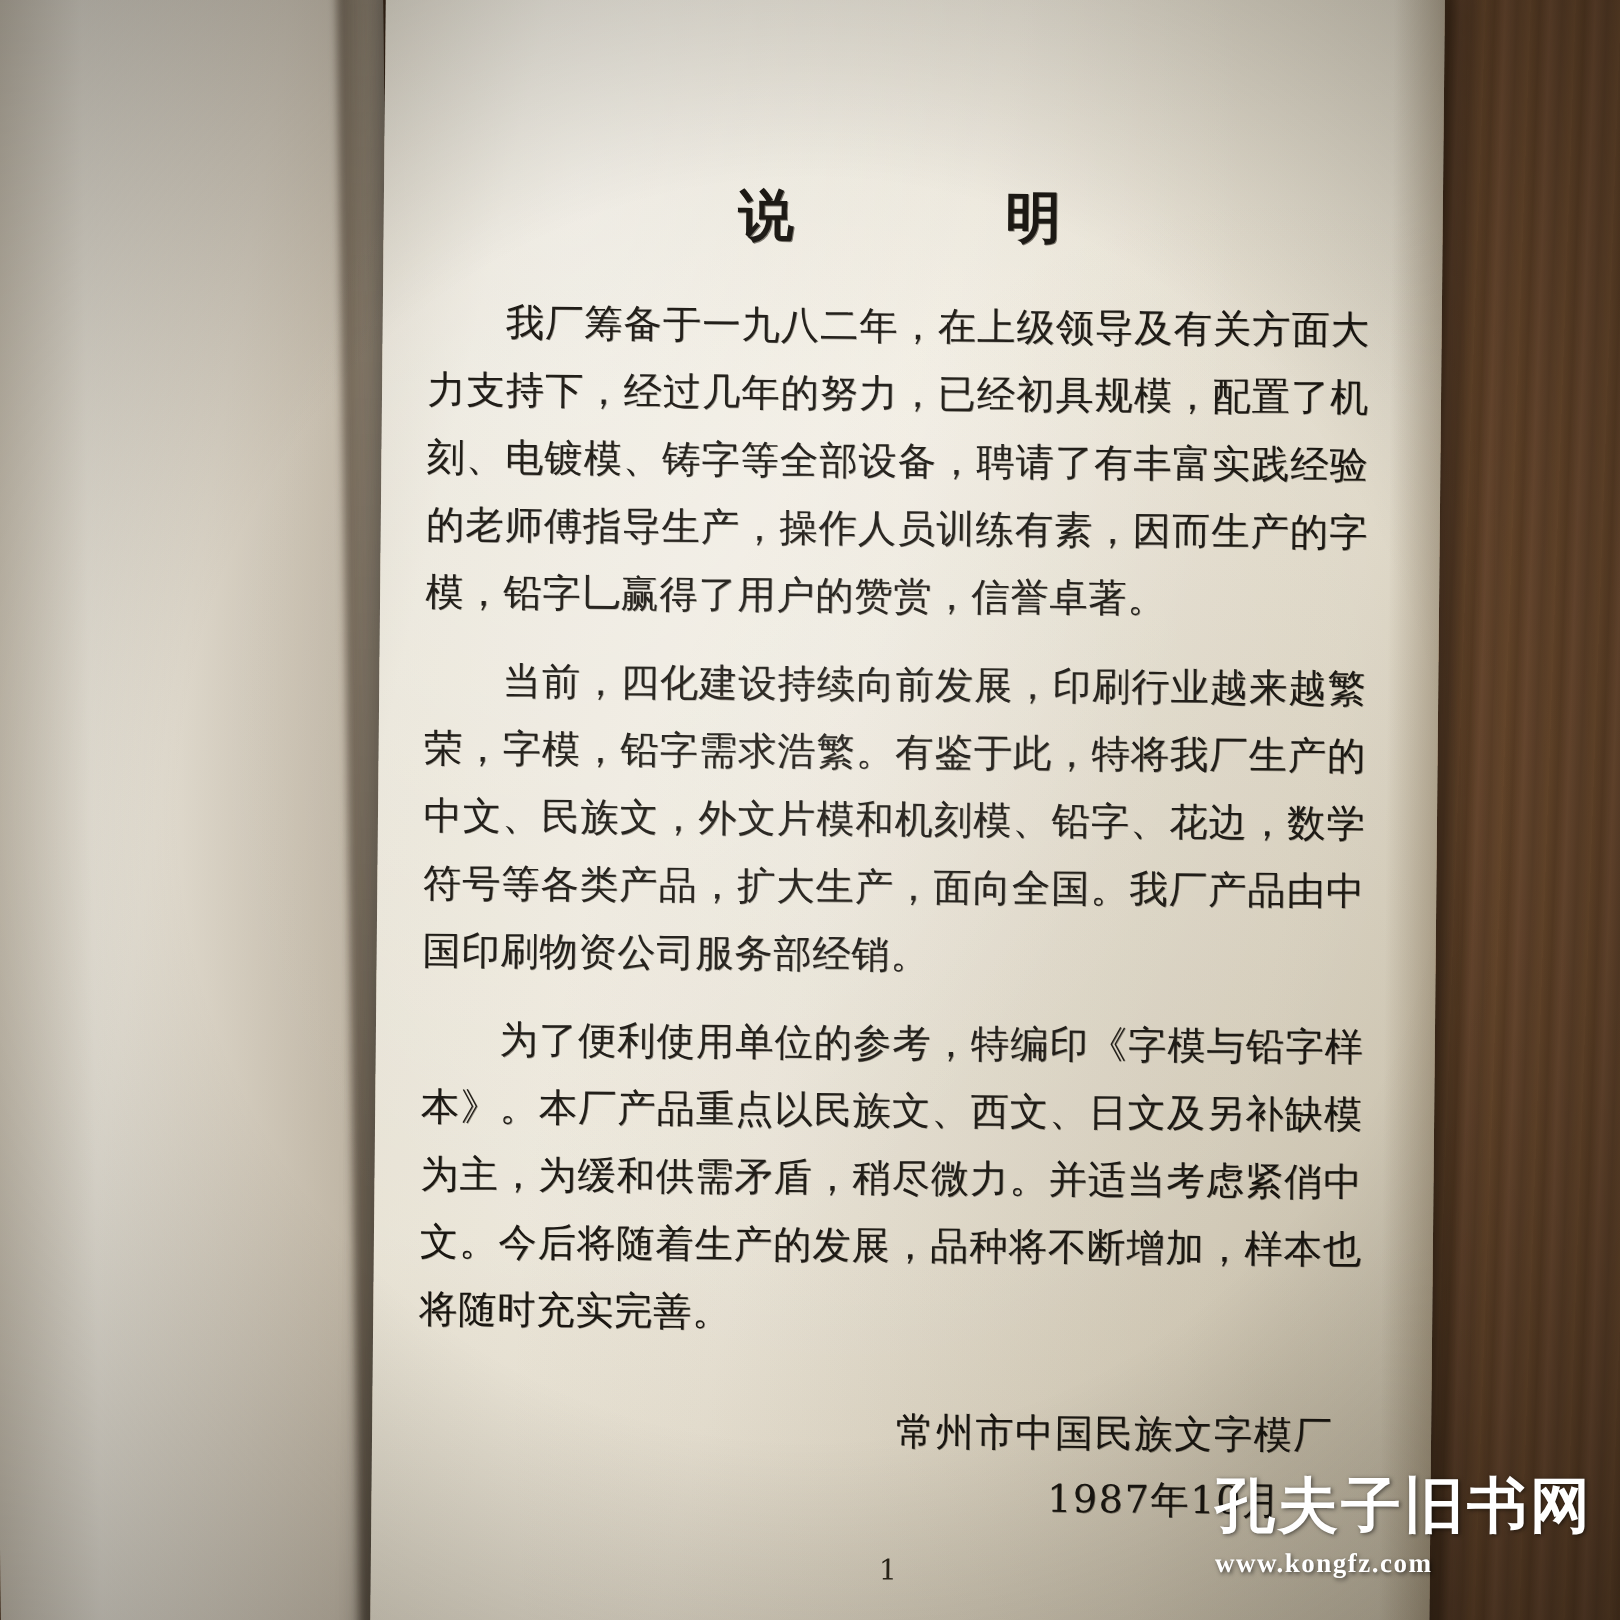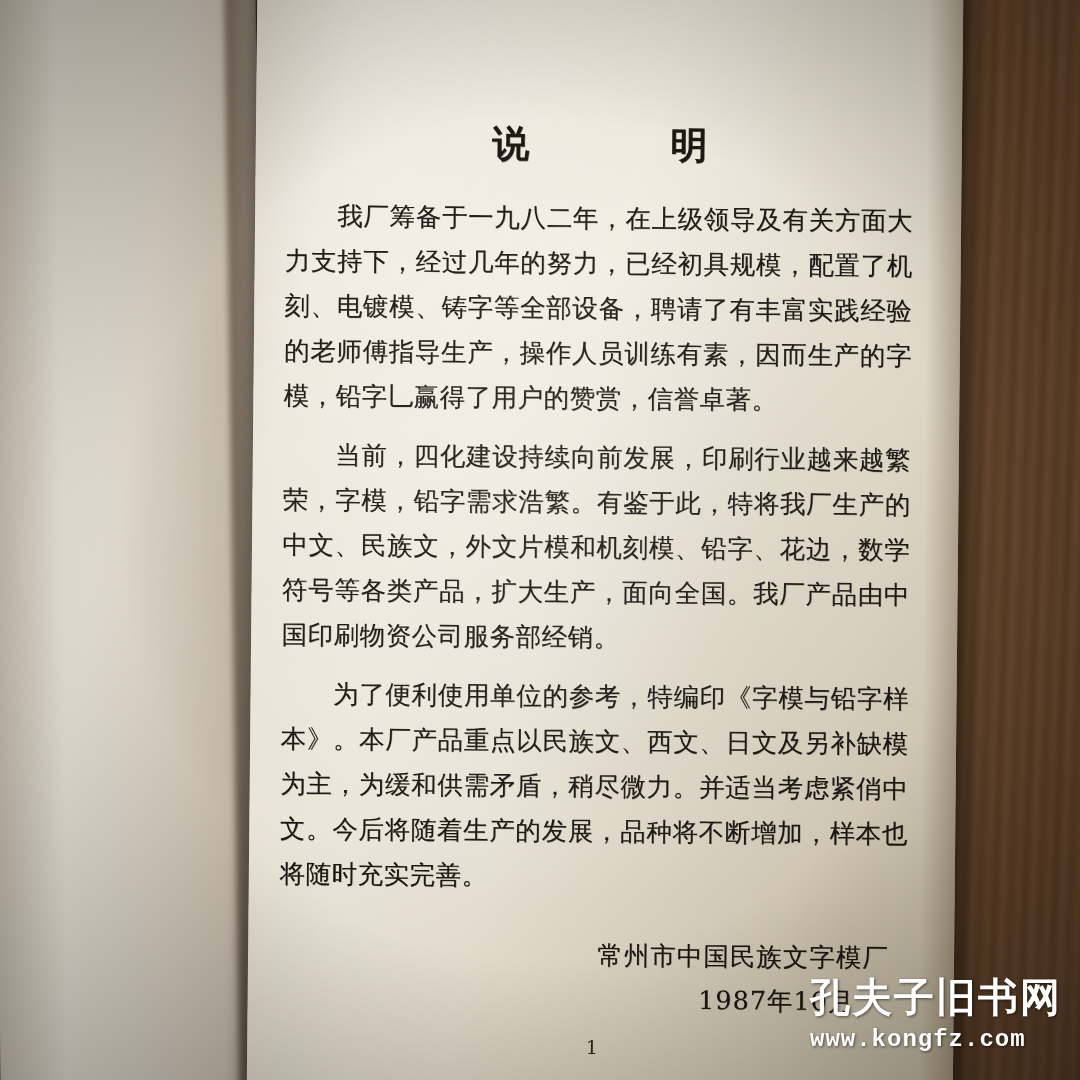--- a/index.html
+++ b/index.html
@@ -173,30 +173,30 @@
   .watermark {
     position: absolute;
     right: 18px;
     bottom: 28px;
     text-align: left;
     color: #ffffff;
     text-shadow: 1px 1px 3px rgba(0,0,0,0.55);
     line-height: 1.05;
   }
   .watermark .wm-cn {
-    font-family: Liberation Serif, serif;
+    font-family: Liberation Sans, sans-serif;
     font-size: 40px;
     font-weight: 700;
     letter-spacing: 2px;
     margin-top: 48px;
   }
   .watermark .wm-url {
     margin-top: 8px;
-    font-family: Liberation Mono, monospace;
-    font-size: 24px;
+    font-family: Liberation Serif, serif;
+    font-size: 18px;
     font-weight: 700;
     letter-spacing: 1px;
   }
 </style>
 </head>
 <body>
 
 <div id="scene">
 
   <div class="desk"></div>

